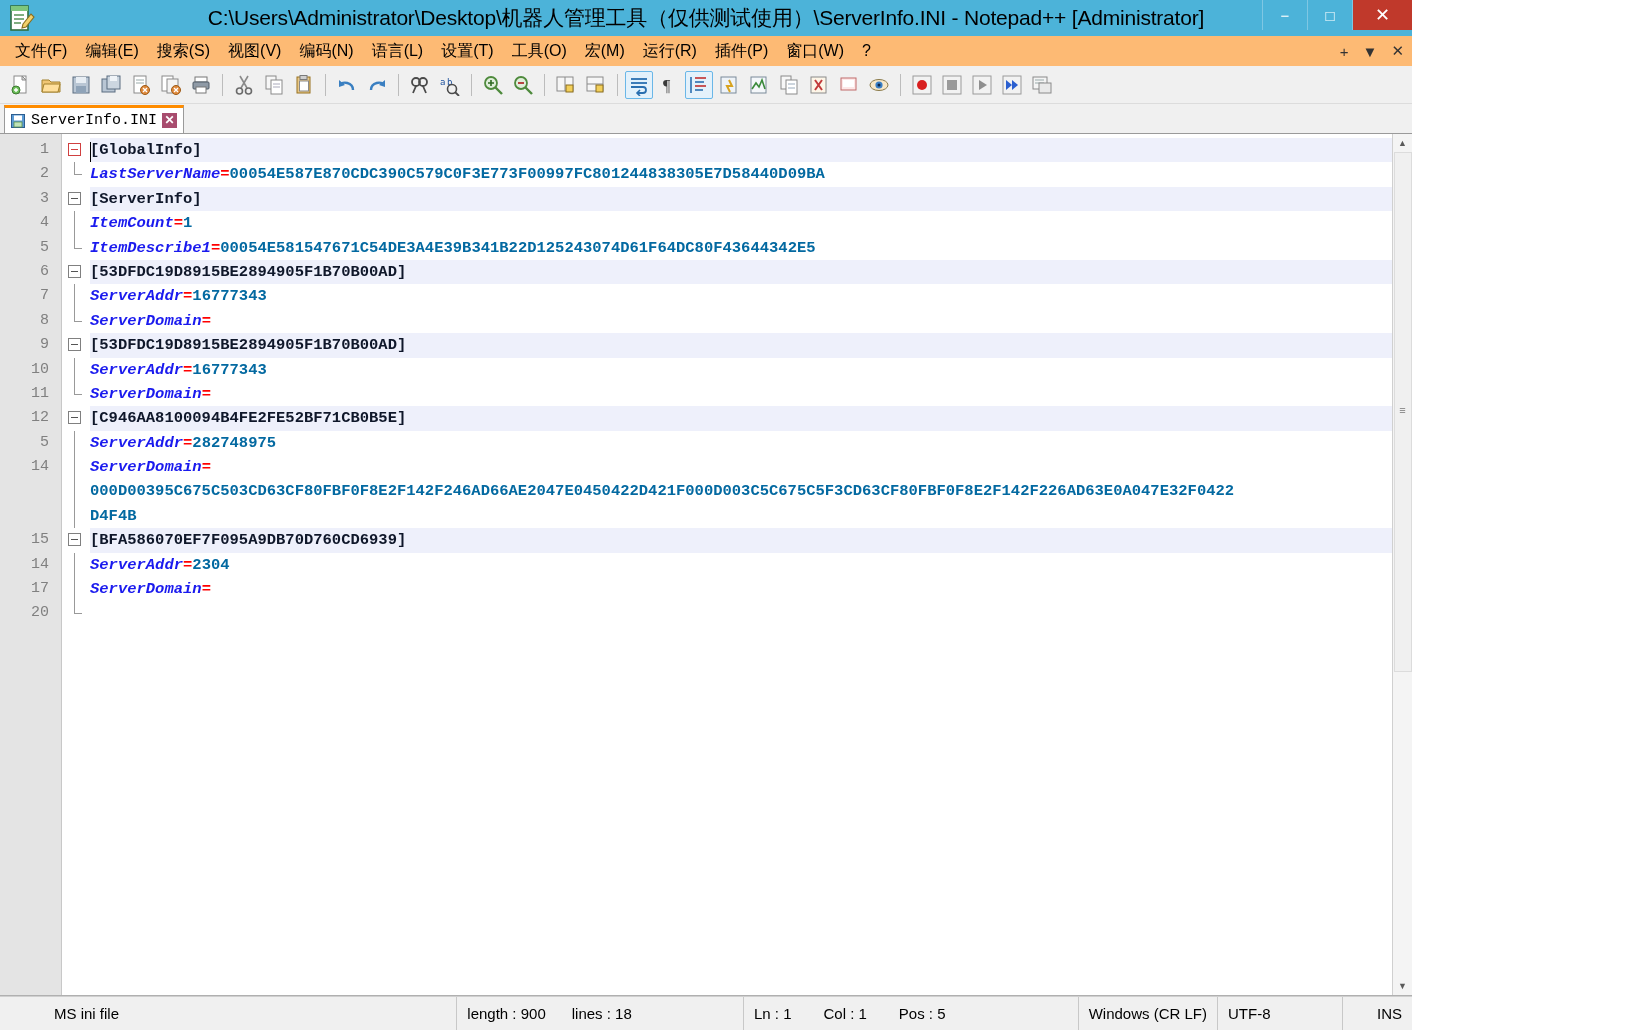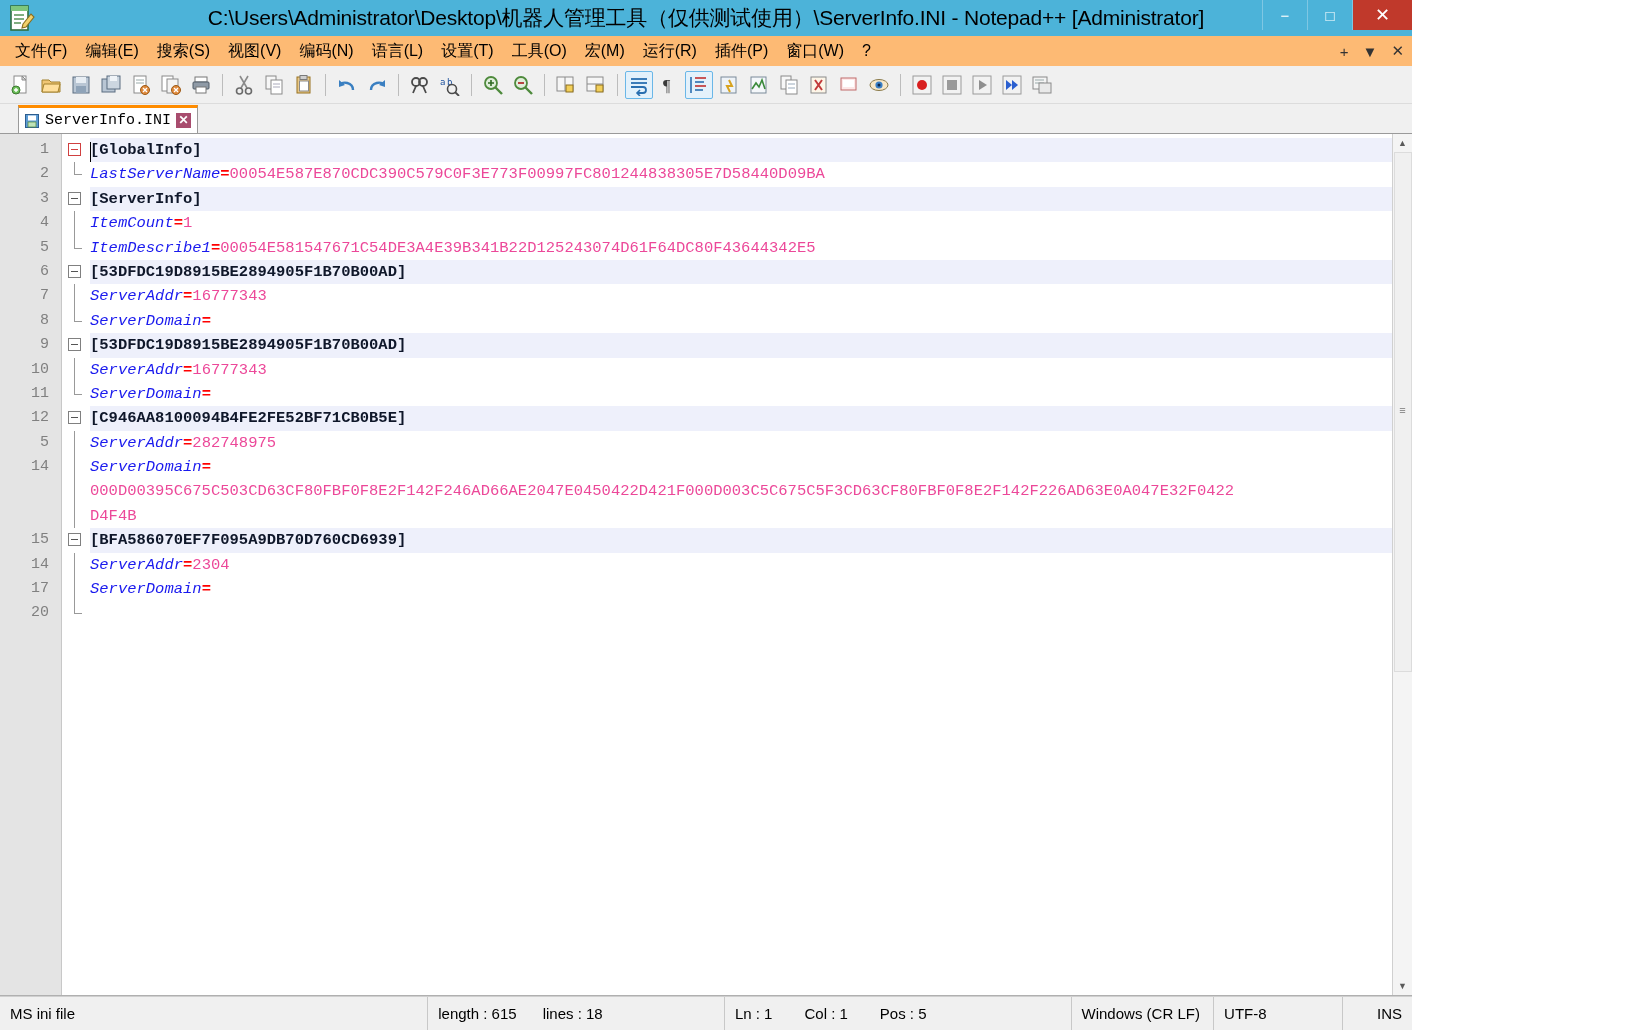--- a/index.html
+++ b/index.html
@@ -58,21 +58,21 @@
     width: 28px; height: 28px; margin: 0 1px; display: flex;
     align-items: center; justify-content: center; position: relative;
     border: 1px solid transparent; border-radius: 2px;
   }
   .tb-btn.active { border: 1px solid #6ab7e8; background: #e3f1fb; }
   .tb-sep { width: 1px; height: 22px; background: #bcbcbc; margin: 0 6px; }
 
   
   .tabbar {
     height: 30px; background: #f0f0f0; display: flex; align-items: flex-end;
-    padding-left: 18px; flex: 0 0 30px; border-bottom: 1px solid #9a9a9a;
+    padding-left: 4px; flex: 0 0 30px; border-bottom: 1px solid #9a9a9a;
   }
   .tab {
     height: 28px; display: flex; align-items: center; gap: 5px;
     padding: 0 6px 0 5px; background: #ffffff;
     border: 1px solid #9a9a9a; border-bottom: none;
     border-top: 3px solid #ff8c00; position: relative;
   }
   .tab-label {
     font-family: "Liberation Mono", monospace; font-size: 15px; color: #000;
     white-space: nowrap;
@@ -119,23 +119,23 @@
     content: ""; position: absolute; left: 0; top: 12px; width: 8px; height: 1px; background: #999;
   }
   .code {
     flex: 1 1 auto; padding-top: 4px; overflow: hidden;
     font-family: "Liberation Mono", monospace; font-size: 15.5px;
     white-space: pre; position: relative;
   }
   .code-line { height: 24.4px; line-height: 24.4px; white-space: pre; }
   .code-line.section-bg { background: #eef0fb; }
   .tok-section { color: #0f172a; font-weight: bold; }
-  .tok-key { color: #1a1aee; font-style: italic; font-weight: normal; }
+  .tok-key { color: #1a1aee; font-style: italic; font-weight: bold; }
   .tok-eq { color: #ff0000; font-weight: bold; }
-  .tok-val { color: #ec4899; }
+  .tok-val { color: #0369a1; font-weight: bold; }
   .caret {
     position: absolute; left: 0; top: 4px; width: 1px; height: 20px; background: #000;
   }
 
   
   .vscroll {
     width: 20px; flex: 0 0 20px; background: #f4f4f4; border-left: 1px solid #d0d0d0;
     display: flex; flex-direction: column; align-items: center;
   }
   .vs-arrow { width: 18px; height: 18px; display: flex; align-items: center;
@@ -148,21 +148,21 @@
              font-size: 11px; color: #777; }
 
   
   .statusbar {
     height: 34px; flex: 0 0 34px; background: #f0f0f0; display: flex;
     align-items: center; font-size: 15px; color: #000;
     border-top: 1px solid #cfcfcf;
   }
   .sb-cell { height: 34px; display: flex; align-items: center; padding: 0 10px;
              border-right: 1px solid #c8c8c8; white-space: nowrap; }
-  .sb-doc { width: 470px; }
+  .sb-doc { width: 470px; margin-left: 44px; }
   .sb-len { width: 325px; display: flex; gap: 26px; }
   .sb-pos { width: 380px; display: flex; gap: 32px; }
   .sb-eol { width: 155px; }
   .sb-enc { width: 140px; }
   .sb-ins { flex: 1 1 auto; border-right: none; justify-content: flex-start;
             padding-left: 34px; }
 </style>
 </head>
 <body>
 
@@ -548,21 +548,21 @@
         <div class="vs-thumb"></div>
         <div class="vs-grip">≡</div>
       </div>
       <div class="vs-arrow">▼</div>
     </div>
   </div>
 
   <div class="statusbar">
     <div class="sb-cell sb-doc">MS ini file</div>
     <div class="sb-cell sb-len">
-      <span>length : 615</span>
+      <span>length : 900</span>
       <span>lines : 18</span>
     </div>
     <div class="sb-cell sb-pos">
       <span>Ln : 1</span>
       <span>Col : 1</span>
       <span>Pos : 5</span>
     </div>
     <div class="sb-cell sb-eol">Windows (CR LF)</div>
     <div class="sb-cell sb-enc">UTF-8</div>
     <div class="sb-cell sb-ins">INS</div>

